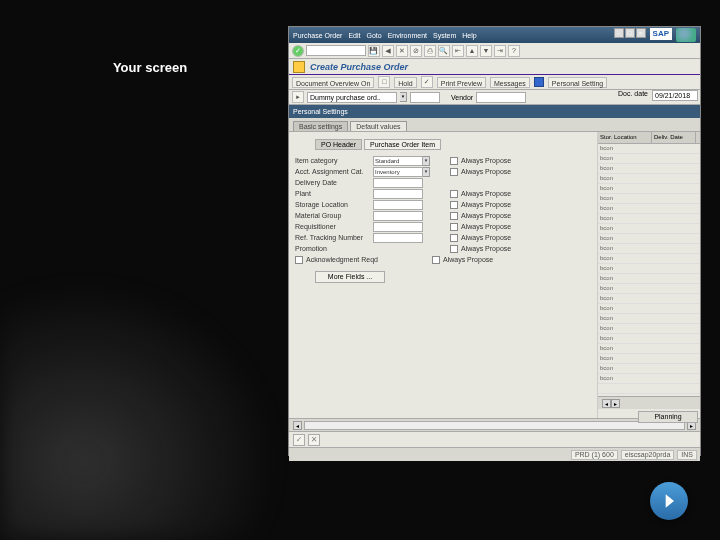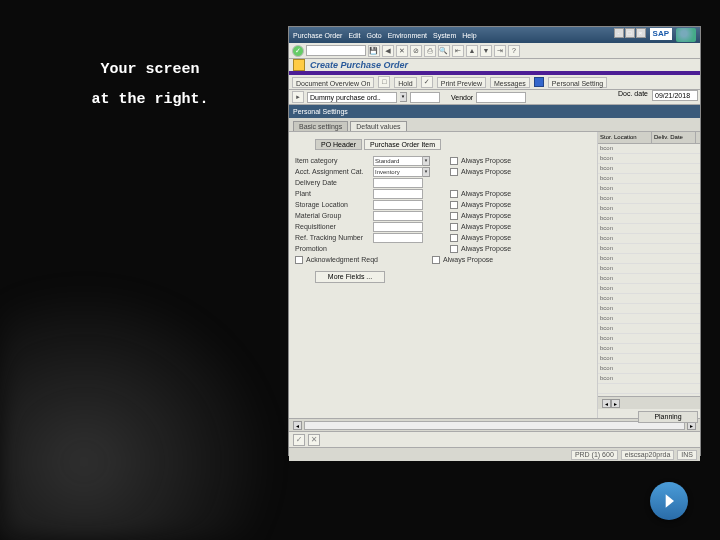--- a/index.html
+++ b/index.html
@@ -1,31 +1,31 @@
 <!DOCTYPE html>
 <html><head>
 <meta charset="utf-8">
 <style>
   * { box-sizing: border-box; margin: 0; padding: 0; }
   body { width: 720px; height: 540px; background: #000; font-family: Arial, sans-serif; overflow: hidden; position: relative; }
   .slide-bg { position: absolute; inset: 0; background: #0a0a0a; }
   .smoke { position: absolute; left: 0; bottom: 0; width: 280px; height: 260px; background: radial-gradient(ellipse at 30% 70%, rgba(120,120,120,0.35), transparent 70%); filter: blur(12px); }
-  .left-text { position: absolute; left: 60px; top: 55px; width: 180px; color: #fff; font-family: Liberation Mono, monospace; font-size: 15px; font-weight: bold; text-align: center; line-height: 2.0; }
+  .left-text { position: absolute; left: 60px; top: 55px; width: 180px; color: #fff; font-family: Liberation Sans, sans-serif; font-size: 13px; font-weight: bold; text-align: center; line-height: 2.0; }
   .sap-window { position: absolute; left: 288px; top: 26px; width: 413px; height: 430px; background: #c8c8c8; border: 1px solid #888; font-size: 8px; font-family: Tahoma, Arial, sans-serif; }
   .titlebar { height: 16px; background: linear-gradient(#4a6a8a,#2a4a6a); display: flex; align-items: center; color: #fff; padding: 0 4px; }
   .titlebar-menu { display: flex; gap: 6px; font-size: 7px; flex: 1; }
   .titlebar-right { display: flex; align-items: flex-start; gap: 4px; }
   .sap-logo { background: #fff; color: #1a5aaa; font-weight: bold; padding: 0 3px; font-size: 8px; height: 12px; line-height: 12px; }
   .sap-swirl { width: 20px; height: 14px; background: radial-gradient(circle at 40% 40%, #7ab 20%, #4a8 70%); border-radius: 2px; }
   .win-btns { display: flex; gap: 1px; }
   .win-btn { width: 10px; height: 10px; background: #ddd; border: 1px solid #999; font-size: 6px; text-align: center; line-height: 8px; }
   .toolbar1 { height: 16px; background: #e8e8e0; border-bottom: 1px solid #aaa; display: flex; align-items: center; gap: 2px; padding: 0 3px; }
   .tb-btn { width: 12px; height: 12px; background: #f4f4ec; border: 1px solid #bbb; font-size: 7px; text-align: center; line-height: 10px; color: #555; }
   .tb-green { background: #6c6; color: #fff; border-radius: 50%; }
-  .screentitle { height: 16px; background: #e8e8e0; border-bottom: 4px solid #4c1d95; display: flex; align-items: center; padding: 0 4px; gap: 5px; }
+  .screentitle { height: 16px; background: #e8e8e0; border-bottom: 1px solid #4c1d95; display: flex; align-items: center; padding: 0 4px; gap: 5px; }
   .st-icon { width: 12px; height: 12px; background: #ffcc44; border: 1px solid #aa8822; }
   .st-text { color: #2a5a9a; font-weight: bold; font-style: italic; font-size: 9px; }
   .apptoolbar { height: 15px; background: #e8e8e0; border-bottom: 1px solid #aaa; display: flex; align-items: center; padding: 0 3px; gap: 4px; font-size: 7px; color: #333; }
   .app-btn { padding: 0 3px; height: 11px; line-height: 11px; background: #f0f0e8; border: 1px solid #bbb; }
   .pl-icon { width: 10px; height: 10px; display: inline-block; background: #3366cc; border: 1px solid #224488; }
   .headerline { height: 15px; background: #e8e8e0; border-bottom: 1px solid #aaa; display: flex; align-items: center; padding: 0 3px; gap: 3px; font-size: 7px; }
   .hdr-field { background: #fff; border: 1px solid #aaa; height: 11px; padding: 0 2px; line-height: 9px; }
   .dialog-bar { height: 13px; background: #3a5a7a; color: #fff; padding: 0 4px; line-height: 13px; font-size: 7px; }
   .tabstrip { height: 14px; background: #d8d8d0; border-bottom: 1px solid #aaa; display: flex; align-items: flex-end; padding-left: 4px; gap: 2px; }
   .tab { padding: 1px 5px; font-size: 7px; background: #c8c8c0; border: 1px solid #999; border-bottom: none; color: #444; }
@@ -60,21 +60,20 @@
 </style>
 </head>
 <body>
 
 <div class="slide-bg">
   <div class="smoke"></div>
 </div>
 
 <div class="left-text">
   <div>Your screen</div>
-  <div>at the right.</div>
 </div>
 
 <div class="sap-window">
   <div class="titlebar">
     <div class="titlebar-menu">
       <span>Purchase Order</span>
       <span>Edit</span>
       <span>Goto</span>
       <span>Environment</span>
       <span>System</span>

